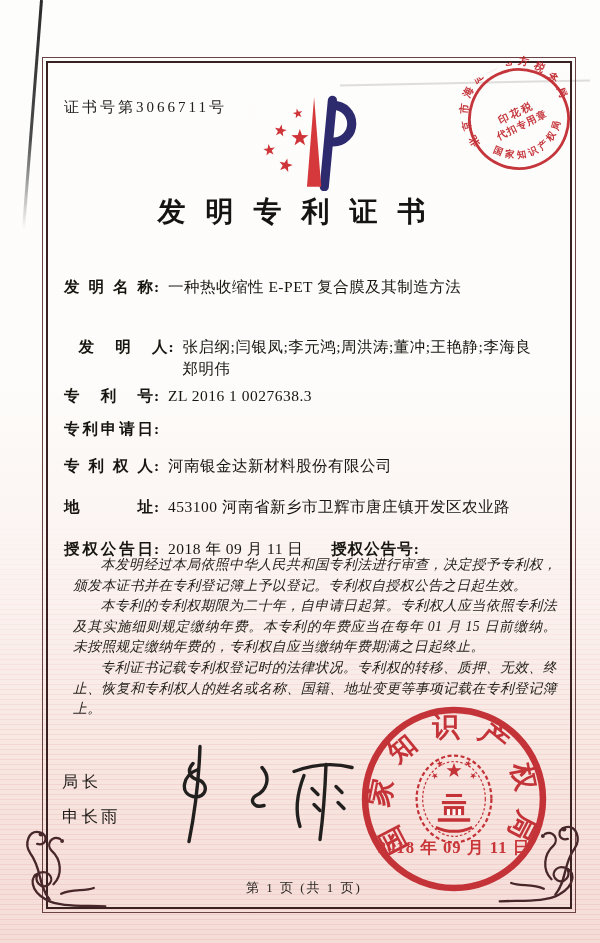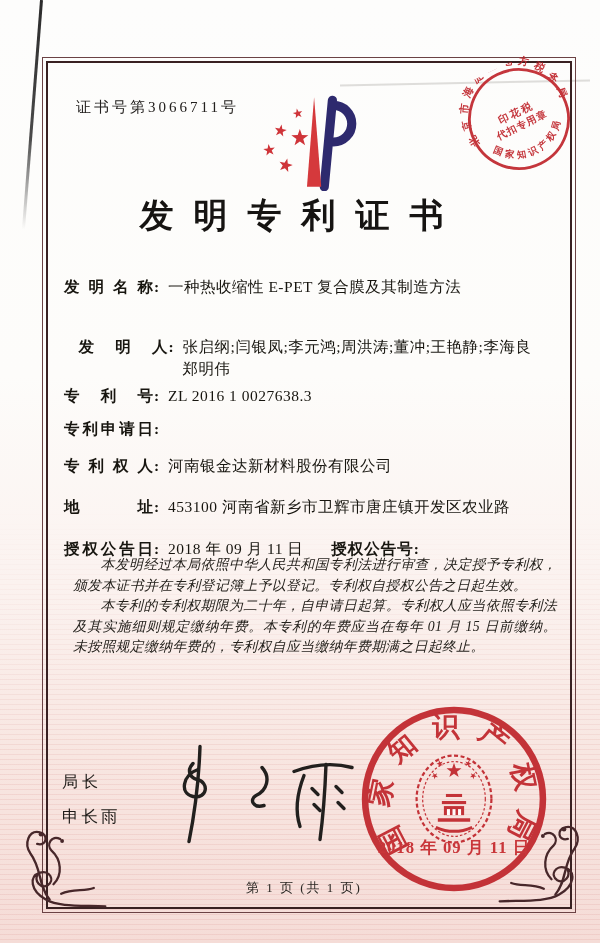--- a/index.html
+++ b/index.html
@@ -30,27 +30,27 @@
     background:#c4c2bf; opacity:.55; transform:rotate(-1.2deg);
   }
   .frame {
     position:absolute; left:42px; top:57px; right:24px; bottom:30px;
     border:1px solid #6b4244;
   }
   .frame::before {
     content:""; position:absolute; inset:3px; border:2.5px solid #392122;
   }
   .cert-no {
-    position:absolute; left:76px; top:98px;
+    position:absolute; left:64px; top:98px;
     font-size:15px; color:#23201e; letter-spacing:3px;
   }
   .logo { position:absolute; left:252px; top:93px; width:114px; height:98px; }
   .title {
     position:absolute; left:0; right:17px; top:193px; text-align:center;
-    font-size:34px; font-weight:bold; color:#161412;
+    font-size:28px; font-weight:bold; color:#161412;
     letter-spacing:20px; text-indent:20px;
   }
   .fields { position:absolute; left:64px; top:276px; width:482px; }
   .frow { display:flex; align-items:flex-start; font-size:15.5px; color:#17150f; line-height:22px; }
   .frow .lbl {
     width:90px; flex:0 0 90px; text-align:justify; text-align-last:justify;
     font-weight:bold; letter-spacing:1px;
   }
   .frow .colon { width:14px; flex:0 0 14px; font-weight:bold; }
   .frow .val { white-space:pre-line; letter-spacing:.5px; }
@@ -190,20 +190,21 @@
       <span class="grant-no">
         <span class="lbl2">授权公告号</span>
           <span class="colon">:</span>
       </span>
     </div>
   </div>
 
   <div class="paras">
     <p>本发明经过本局依照中华人民共和国专利法进行审查，决定授予专利权，颁发本证书并在专利登记簿上予以登记。专利权自授权公告之日起生效。</p>
     <p>本专利的专利权期限为二十年，自申请日起算。专利权人应当依照专利法及其实施细则规定缴纳年费。本专利的年费应当在每年 01 月 15 日前缴纳。未按照规定缴纳年费的，专利权自应当缴纳年费期满之日起终止。</p>
+    <p>专利证书记载专利权登记时的法律状况。专利权的转移、质押、无效、终止、恢复和专利权人的姓名或名称、国籍、地址变更等事项记载在专利登记簿上。</p>
   </div>
 
   <div class="officer">
     <div class="otitle">局长</div>
     <div class="oname">申长雨</div>
   </div>
 
   <svg class="signature" viewBox="0 0 200 105">
     <g stroke="#22201e" stroke-width="3.4" fill="none" stroke-linecap="round" stroke-linejoin="round">
       <path d="M30,28 C15,33 11,52 25,55 C39,58 42,41 29,38 C21,36 19,28 25,22"></path>

